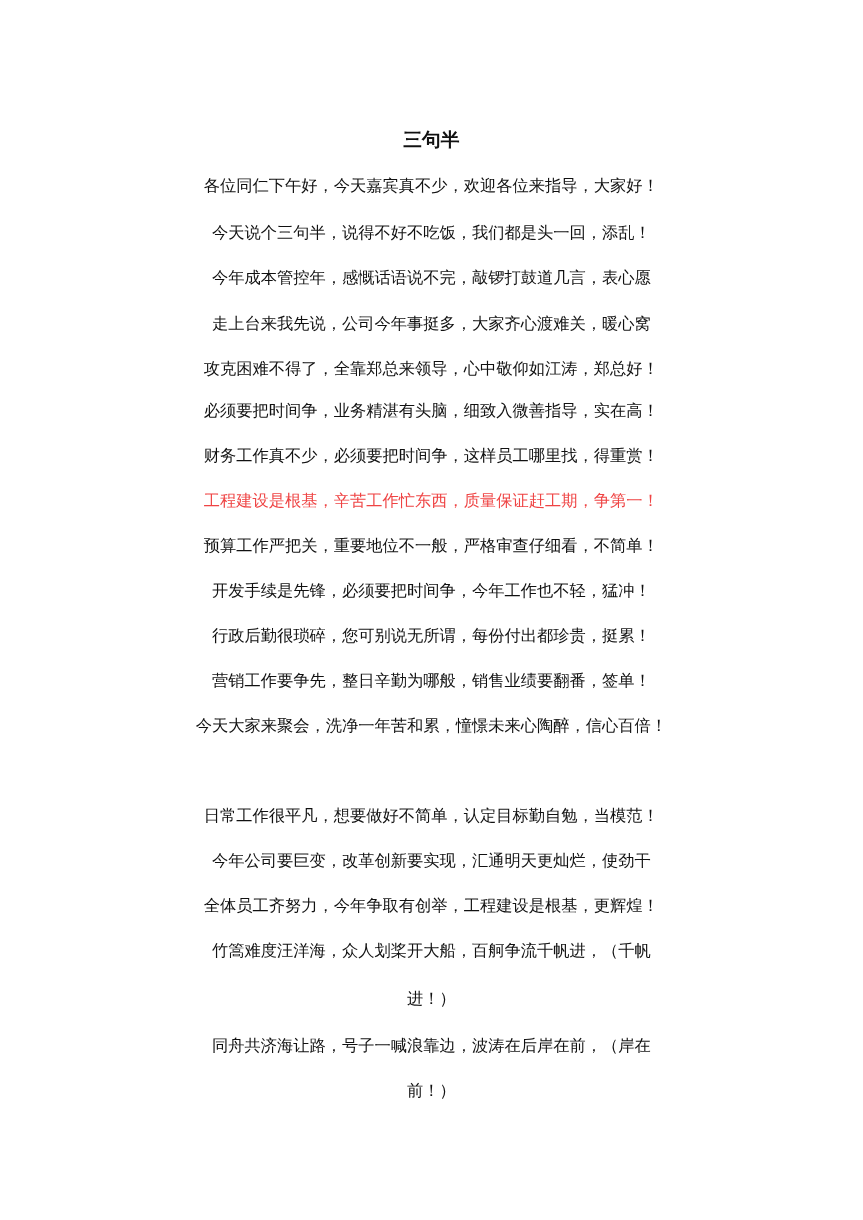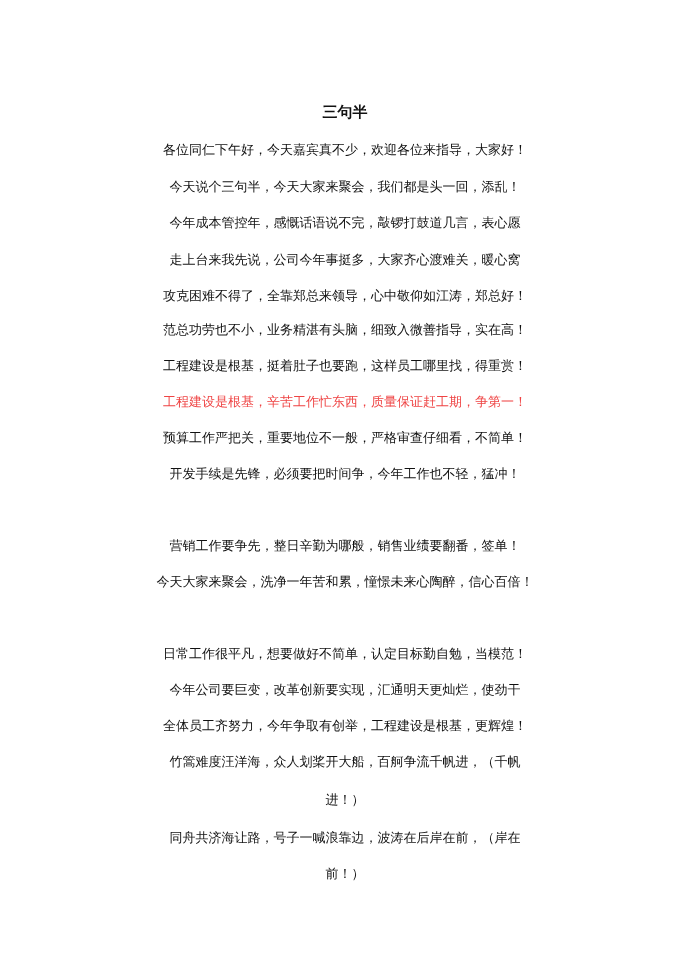--- a/index.html
+++ b/index.html
@@ -13,29 +13,30 @@
   .line.wide { left: 90px; width: 510px; }
   .line.gray { color: #ef4444; }
 </style>
 </head>
 <body>
 
 <div class="page">
   <div class="title">三句半</div>
 
   <div class="line" style="top:139px">各位同仁下午好，今天嘉宾真不少，欢迎各位来指导，大家好！</div>
-  <div class="line" style="top:176px">今天说个三句半，今天大家来聚会，我们都是头一回，添乱！</div>
+  <div class="line" style="top:176px">今天说个三句半，说得不好不吃饭，我们都是头一回，添乱！</div>
   <div class="line" style="top:212px">今年成本管控年，感慨话语说不完，敲锣打鼓道几言，表心愿</div>
   <div class="line" style="top:249px">走上台来我先说，公司今年事挺多，大家齐心渡难关，暖心窝</div>
   <div class="line" style="top:285px">攻克困难不得了，全靠郑总来领导，心中敬仰如江涛，郑总好！</div>
-  <div class="line" style="top:319px">范总功劳也不小，业务精湛有头脑，细致入微善指导，实在高！</div>
-  <div class="line" style="top:355px">工程建设是根基，挺着肚子也要跑，这样员工哪里找，得重赏！</div>
+  <div class="line" style="top:319px">必须要把时间争，业务精湛有头脑，细致入微善指导，实在高！</div>
+  <div class="line" style="top:355px">财务工作真不少，必须要把时间争，这样员工哪里找，得重赏！</div>
   <div class="line gray" style="top:391px">工程建设是根基，辛苦工作忙东西，质量保证赶工期，争第一！</div>
   <div class="line" style="top:463px">开发手续是先锋，必须要把时间争，今年工作也不轻，猛冲！</div>
   <div class="line" style="top:427px">预算工作严把关，重要地位不一般，严格审查仔细看，不简单！</div>
+  <div class="line" style="top:499px">行政后勤很琐碎，您可别说无所谓，每份付出都珍贵，挺累！</div>
   <div class="line" style="top:535px">营销工作要争先，整日辛勤为哪般，销售业绩要翻番，签单！</div>
   <div class="line wide" style="top:571px">今天大家来聚会，洗净一年苦和累，憧憬未来心陶醉，信心百倍！</div>
 
   <div class="line" style="top:643px">日常工作很平凡，想要做好不简单，认定目标勤自勉，当模范！</div>
   <div class="line" style="top:679px">今年公司要巨变，改革创新要实现，汇通明天更灿烂，使劲干</div>
   <div class="line" style="top:715px">全体员工齐努力，今年争取有创举，工程建设是根基，更辉煌！</div>
   <div class="line" style="top:751px">竹篙难度汪洋海，众人划桨开大船，百舸争流千帆进，（千帆</div>
   <div class="line" style="top:789px">进！）</div>
   <div class="line" style="top:827px">同舟共济海让路，号子一喊浪靠边，波涛在后岸在前，（岸在</div>
   <div class="line" style="top:863px">前！）</div>

